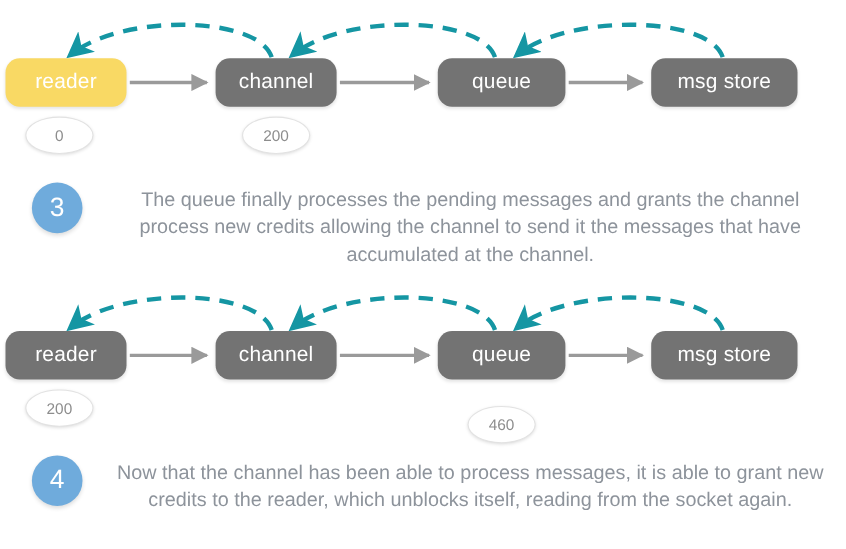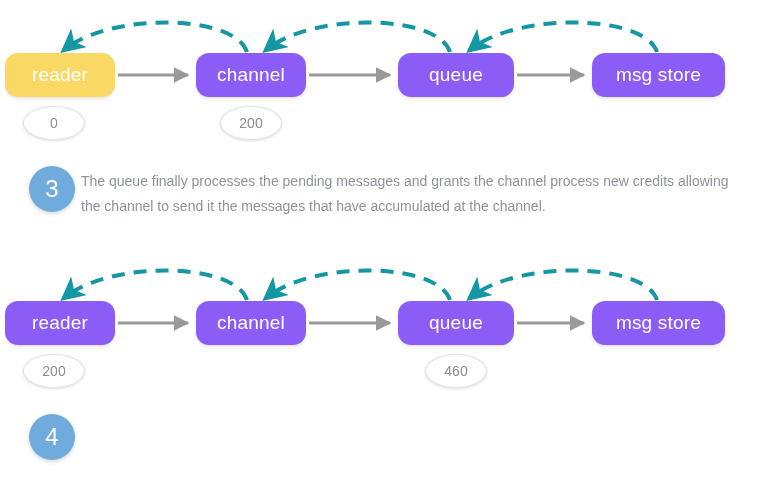--- a/index.html
+++ b/index.html
@@ -44,21 +44,21 @@
     border-radius: 13px;
     color: #ffffff;
     font-size: 19px;
     line-height: 44px;
     text-align: center;
     letter-spacing: .2px;
     box-shadow: 0 2px 3px rgba(0,0,0,.10);
     box-sizing: border-box;
     white-space: nowrap;
   }
-  .node.green  { background: #8b5cf6; }
+  .node.green  { background: #737373; }
   .node.yellow { background: #f9d964; }
 
   .credit {
     position: absolute;
     width: 62px;
     height: 34px;
     border-radius: 50%;
     background: #ffffff;
     border: 1px solid #e2e2e2;
     box-shadow: 0 1px 3px rgba(0,0,0,.13);
@@ -87,26 +87,27 @@
     background: #6fabdc;
     color: #ffffff;
     font-size: 24px;
     line-height: 46px;
     text-align: center;
     flex: 0 0 auto;
     margin-left: 29px;
     box-shadow: 0 2px 4px rgba(0,0,0,.14);
   }
   .caption-text {
-    margin-left: 6px;
+    margin-left: 25px;
     width: 655px;
     color: #8d939b;
-    font-size: 14px;
+    font-size: 18px;
     line-height: 25px;
     padding-top: 3px;
+    text-align: center;
   }
 </style>
 </head>
 <body>
 
 <div class="page">
 
   <div class="diagram row1">
     <svg class="arc-layer" viewBox="0 0 769 152" width="769" height="152">
       <defs>
@@ -184,20 +185,21 @@
         <path d="M 657 52 C 645 14 516 12 470 50" fill="none" stroke="#1596a3" stroke-width="4" stroke-dasharray="13 9" stroke-linecap="butt" marker-end="url(#teal-head-2)"></path>
       </g>
     </svg>
 
     <div class="node green" style="left:5px;  top:53px; width:110px;">reader</div>
     <div class="node green" style="left:196px; top:53px; width:110px;">channel</div>
     <div class="node green" style="left:398px; top:53px; width:116px;">queue</div>
     <div class="node green" style="left:592px; top:53px; width:133px;">msg store</div>
 
     <div class="credit" style="left:23px;  top:106px;">200</div>
-    <div class="credit" style="left:425px; top:106px;">460</div>
+    <div class="credit" style="left:425px; top:121px;">460</div>
   </div>
 
   <div class="caption cap4">
     <div class="badge">4</div>
+    <div class="caption-text">Now that the channel has been able to process messages, it is able to grant new credits to the reader, which unblocks itself, reading from the socket again.</div>
   </div>
 
 </div>
 
 </body></html>

